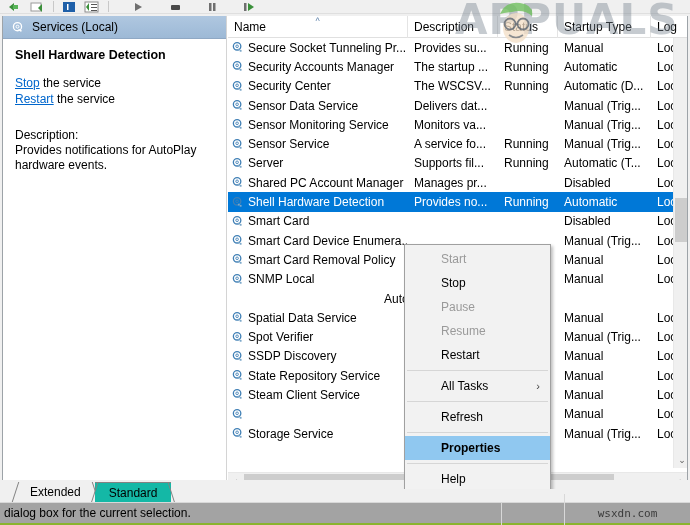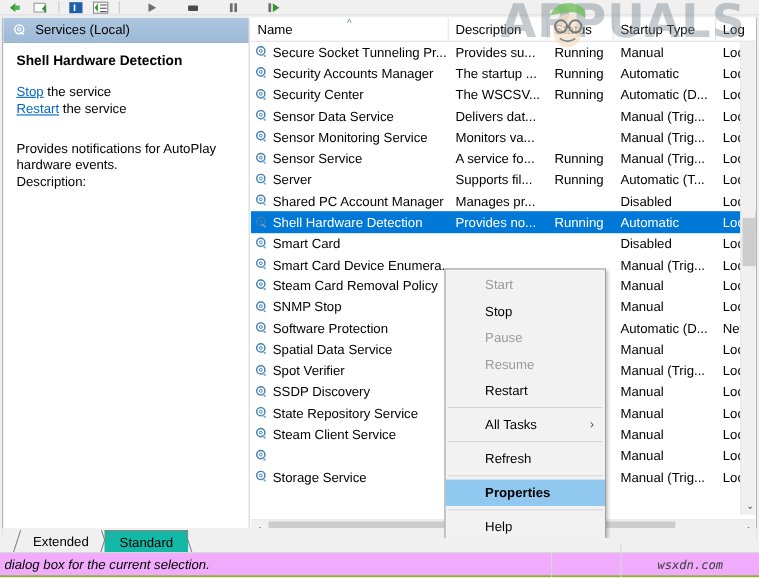--- a/index.html
+++ b/index.html
@@ -240,26 +240,25 @@
   .tab::after  { right: -1px; border-right: 1px solid #828282; transform: skewX(18deg); }
   .tab.active {
     background: #14b8a6;
     border-top: 1px solid #828282;
   }
 
   
   .statusbar {
     position: absolute; left: 0; bottom: 0;
     width: 690px; height: 23px;
-    background: #f0abfc;
+    background: #a3a3a3;
     border-top: 1px solid #d8d8d8;
     border-bottom: 2px solid #8ab42e;
     display: flex; align-items: center;
     font-size: 12px;
-    font-style: italic;
   }
   .sb-text { padding-left: 4px; flex: 1; }
   .sb-cell {
     width: 63px; height: 23px; border-left: 1px solid #d8d8d8;
   }
   .sb-wm {
     width: 126px; height: 38px;
     border-left: 1px solid #d8d8d8;
     display: flex; align-items: center; justify-content: center;
     font-family: "DejaVu Sans Mono", monospace;
@@ -365,22 +364,22 @@
         <div class="svc-title">Shell Hardware Detection</div>
 
         <div class="link-line">
           <span class="link">Stop</span><span> the service</span>
         </div>
         <div class="link-line">
           <span class="link">Restart</span><span> the service</span>
         </div>
 
         <div class="desc-block">
+          <div>Description:</div>
           <div>Provides notifications for AutoPlay hardware events.</div>
-          <div>Description:</div>
         </div>
       </div>
     </div>
 
     <div class="right-pane">
 
       <div class="col-headers">
         <div class="ch c-name">
           <span class="sort-caret">^</span>
           <span>Name</span>
@@ -590,56 +589,45 @@
           <div class="row">
             <div class="cell name">
               <span class="gear-ico">
                 <svg width="13" height="13" viewBox="0 0 16 16">
                   <circle cx="7.5" cy="6.5" r="4.6" fill="none" stroke="#3f7fb5" stroke-width="1.6"></circle>
                   <circle cx="7.5" cy="6.5" r="1.6" fill="none" stroke="#3f7fb5" stroke-width="1.1"></circle>
                   <rect x="8.5" y="9.5" width="2.2" height="2.2" fill="#7aa7c9"></rect>
                   <rect x="10.8" y="11" width="2.2" height="2.2" fill="#7aa7c9"></rect>
                 </svg>
               </span>
-              <span>Steam Card Removal Policy</span>
+              <span>Smart Card Removal Policy</span>
             </div>
             <div class="cell desc"></div>
             <div class="cell stat"></div>
             <div class="cell start">Manual</div>
             <div class="cell log">Loc</div>
           </div>
           <div class="row">
             <div class="cell name">
               <span class="gear-ico">
                 <svg width="13" height="13" viewBox="0 0 16 16">
                   <circle cx="7.5" cy="6.5" r="4.6" fill="none" stroke="#3f7fb5" stroke-width="1.6"></circle>
                   <circle cx="7.5" cy="6.5" r="1.6" fill="none" stroke="#3f7fb5" stroke-width="1.1"></circle>
                   <rect x="8.5" y="9.5" width="2.2" height="2.2" fill="#7aa7c9"></rect>
                   <rect x="10.8" y="11" width="2.2" height="2.2" fill="#7aa7c9"></rect>
                 </svg>
               </span>
-              <span>SNMP Stop</span>
+              <span>SNMP Local</span>
             </div>
             <div class="cell desc"></div>
             <div class="cell stat"></div>
             <div class="cell start">Manual</div>
             <div class="cell log">Loc</div>
           </div>
           <div class="row">
-            <div class="cell name">
-              <span class="gear-ico">
-                <svg width="13" height="13" viewBox="0 0 16 16">
-                  <circle cx="7.5" cy="6.5" r="4.6" fill="none" stroke="#3f7fb5" stroke-width="1.6"></circle>
-                  <circle cx="7.5" cy="6.5" r="1.6" fill="none" stroke="#3f7fb5" stroke-width="1.1"></circle>
-                  <rect x="8.5" y="9.5" width="2.2" height="2.2" fill="#7aa7c9"></rect>
-                  <rect x="10.8" y="11" width="2.2" height="2.2" fill="#7aa7c9"></rect>
-                </svg>
-              </span>
-              <span>Software Protection</span>
-            </div>
             <div class="cell desc"></div>
             <div class="cell stat"></div>
             <div class="cell start">Automatic (D...</div>
             <div class="cell log">Net</div>
           </div>
           <div class="row">
             <div class="cell name">
               <span class="gear-ico">
                 <svg width="13" height="13" viewBox="0 0 16 16">
                   <circle cx="7.5" cy="6.5" r="4.6" fill="none" stroke="#3f7fb5" stroke-width="1.6"></circle>

